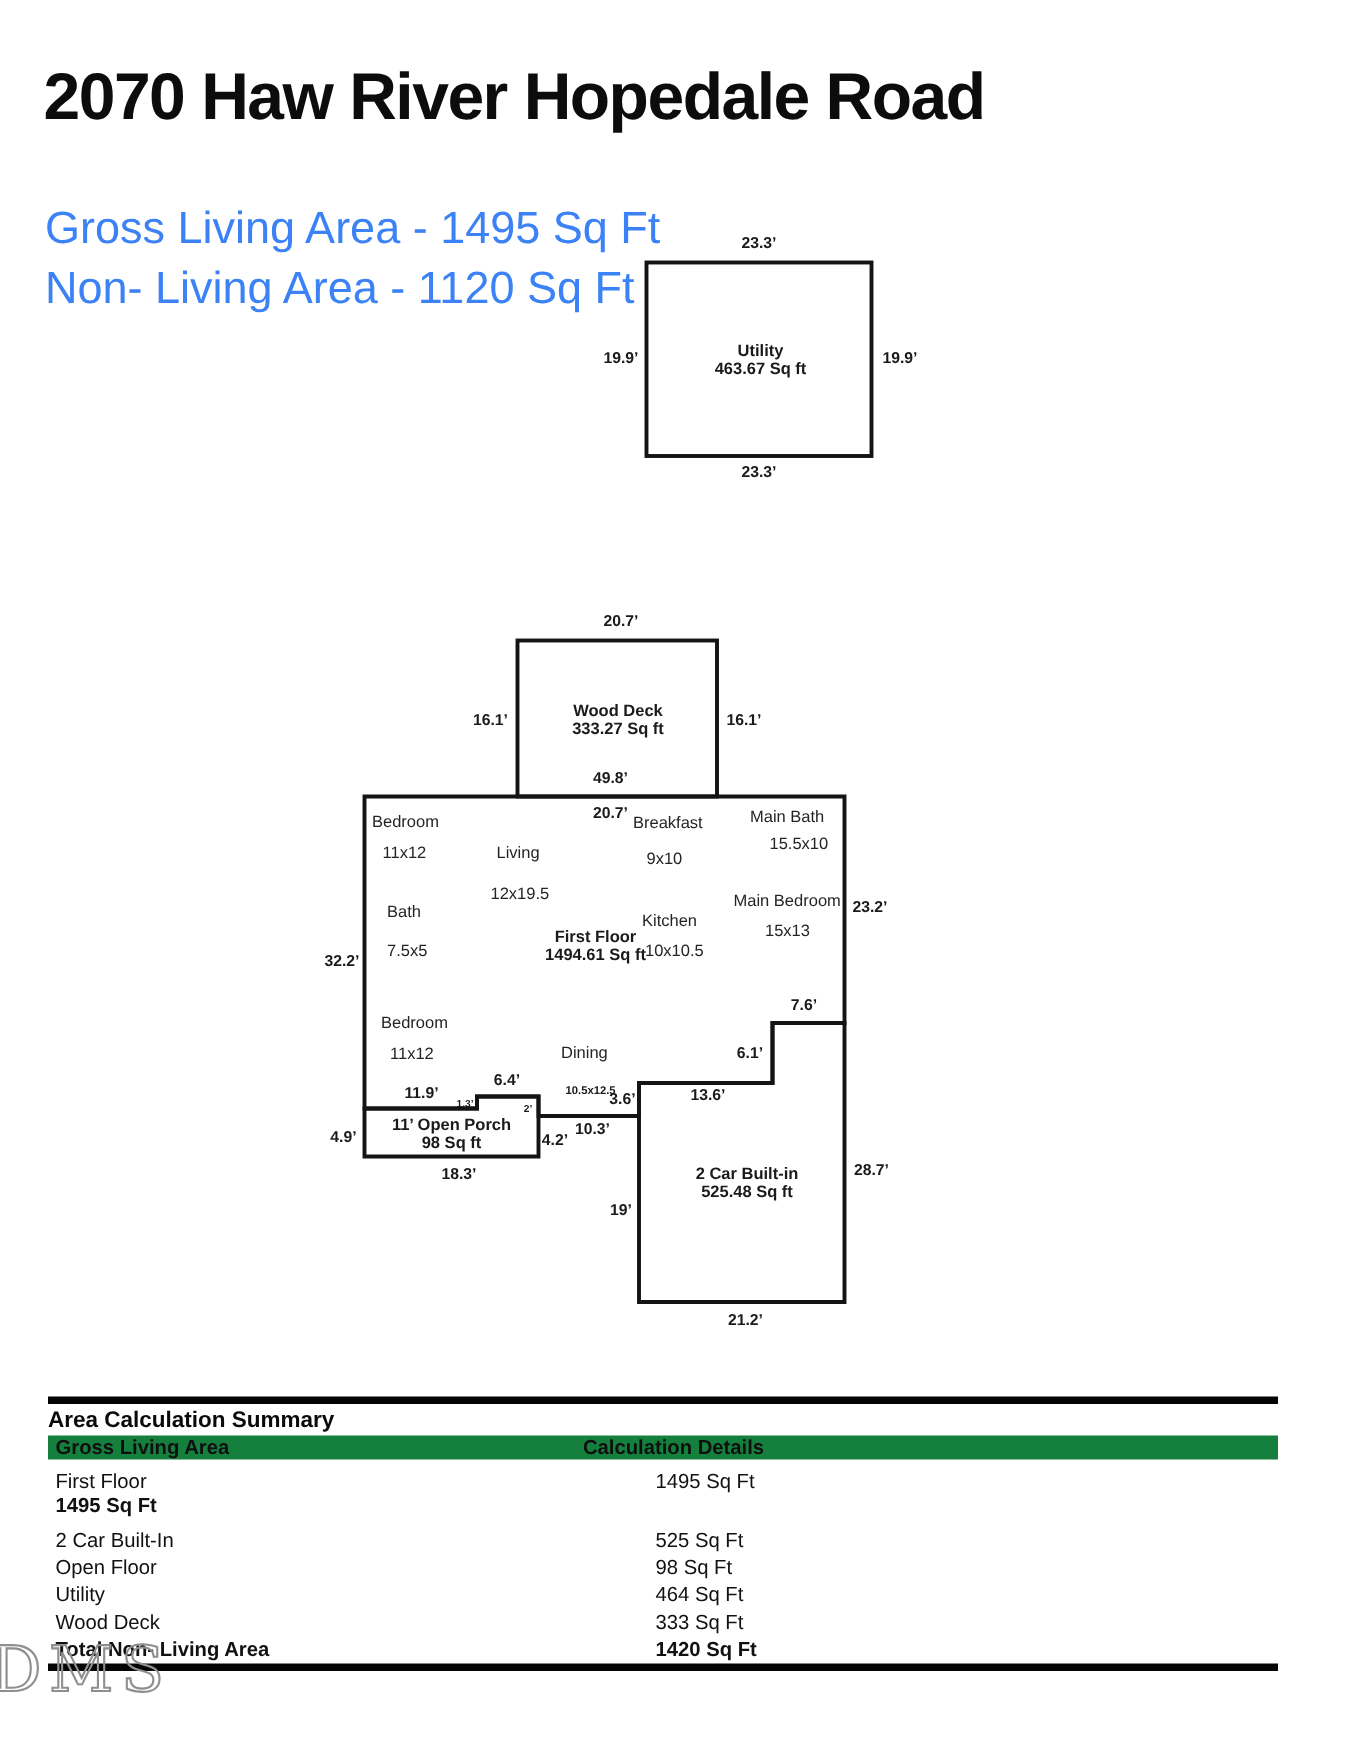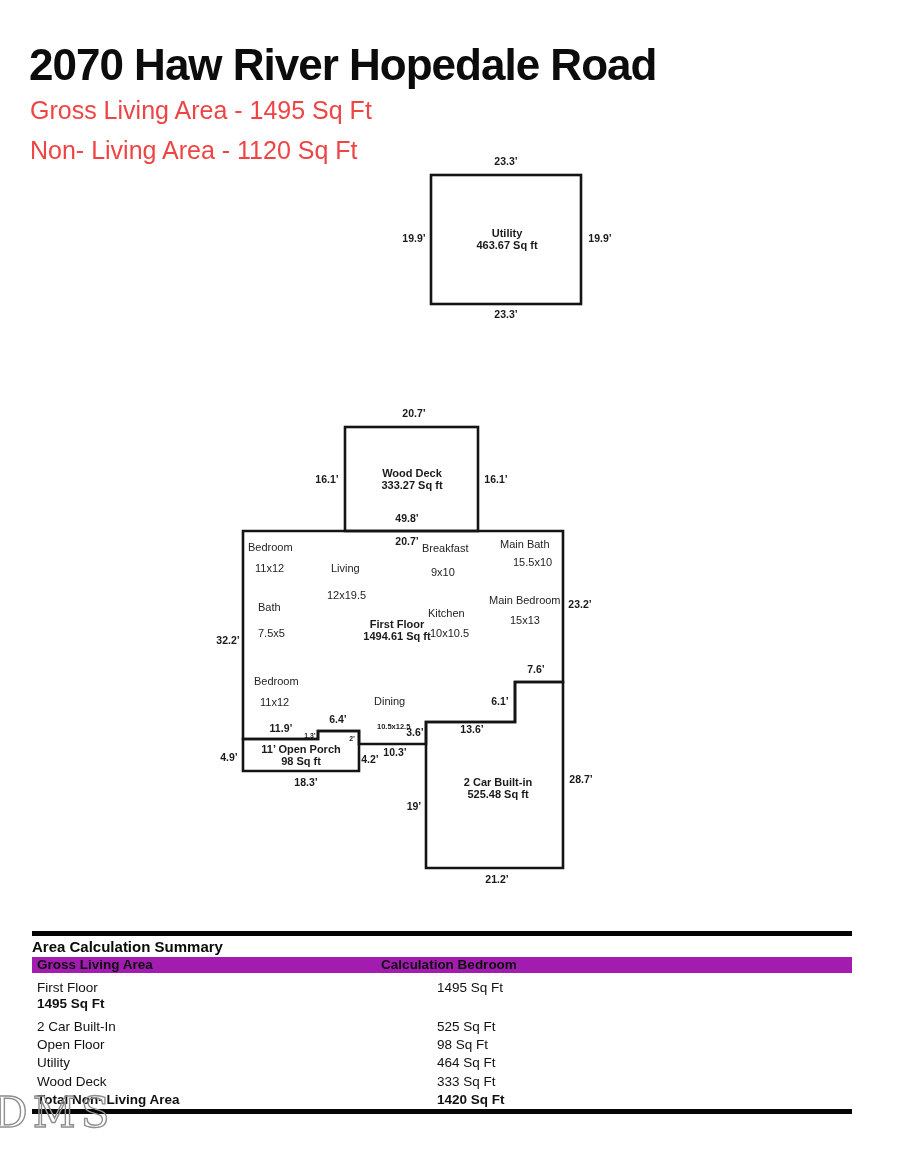--- a/index.html
+++ b/index.html
@@ -1,36 +1,36 @@
 <!DOCTYPE html>
 <html><head>
 <meta charset="utf-8">
 <style>
   html,body{margin:0;padding:0;background:#fff;}
   .page{position:relative;width:852px;height:1165px;background:#ffffff;
         font-family:"Liberation Sans", sans-serif;color:#111;overflow:hidden;}
   .title{position:absolute;left:29px;top:40px;font-size:44px;font-weight:800;
          letter-spacing:-1px;color:#0c0c0c;white-space:nowrap;}
-  .sub{position:absolute;left:30px;font-size:25px;color:#ef4444;white-space:nowrap;}
+  .sub{position:absolute;left:30px;font-size:30px;color:#3b82f6;white-space:nowrap;margin-top:40px;}
   .sub1{top:96px;}
   .sub2{top:136px;}
 
   svg.plan{position:absolute;left:0;top:0;}
   .shape{fill:none;stroke:#141414;stroke-width:2.6;stroke-linejoin:miter;}
   text{fill:#1a1a1a;}
   .dim{font-size:10.5px;font-weight:bold;text-anchor:middle;}
   .dim-s{font-size:6.8px;font-weight:bold;text-anchor:middle;}
   .room{font-size:11px;font-weight:400;text-anchor:start;fill:#242424;}
   .room-s{font-size:7.5px;font-weight:600;text-anchor:start;}
   .area{font-size:11px;font-weight:bold;text-anchor:middle;}
 
   .summary{position:absolute;left:32px;top:931px;width:834px;font-size:13.5px;color:#111;}
   .hbar{height:5px;background:#050505;}
   .s-title{font-weight:bold;font-size:15px;line-height:21px;color:#0a0a0a;}
-  .g-bar{position:relative;background:#a21caf;height:16px;line-height:16px;
+  .g-bar{position:relative;background:#15803d;height:16px;line-height:16px;
          font-weight:bold;font-size:13.5px;color:#0f0f0f;padding-left:5px;}
   .g-center{position:absolute;left:0;right:0;top:0;text-align:center;}
   .rows1{padding:7px 0 5px 0;}
   .rows2{padding:2px 0 0 0;}
   .t-row{display:grid;grid-template-columns:400px auto;padding-left:5px;line-height:15.5px;}
   .rows2 .t-row{line-height:18.2px;}
   .b{font-weight:bold;}
   .watermark{position:absolute;left:-6px;top:1088px;z-index:4;
              font-family:"DejaVu Serif", serif;font-size:42px;letter-spacing:5px;
              color:transparent;-webkit-text-stroke:1.4px #8f8f8f;white-space:nowrap;}
@@ -112,21 +112,21 @@
     <text class="area" x="301" y="765">98 Sq ft</text>
     <text class="area" x="498" y="786">2 Car Built-in</text>
     <text class="area" x="498" y="798">525.48 Sq ft</text>
   </svg>
 
   <div class="summary">
     <div class="hbar"></div>
     <div class="s-title">Area Calculation Summary</div>
     <div class="g-bar">
       <span>Gross Living Area</span>
-      <span class="g-center">Calculation Bedroom</span>
+      <span class="g-center">Calculation Details</span>
     </div>
     <div class="rows1">
       <div class="t-row">
         <span>First Floor</span>
         <span>1495 Sq Ft</span>
       </div>
       <div class="t-row b">
         <span>1495 Sq Ft</span>
       </div>
     </div>

